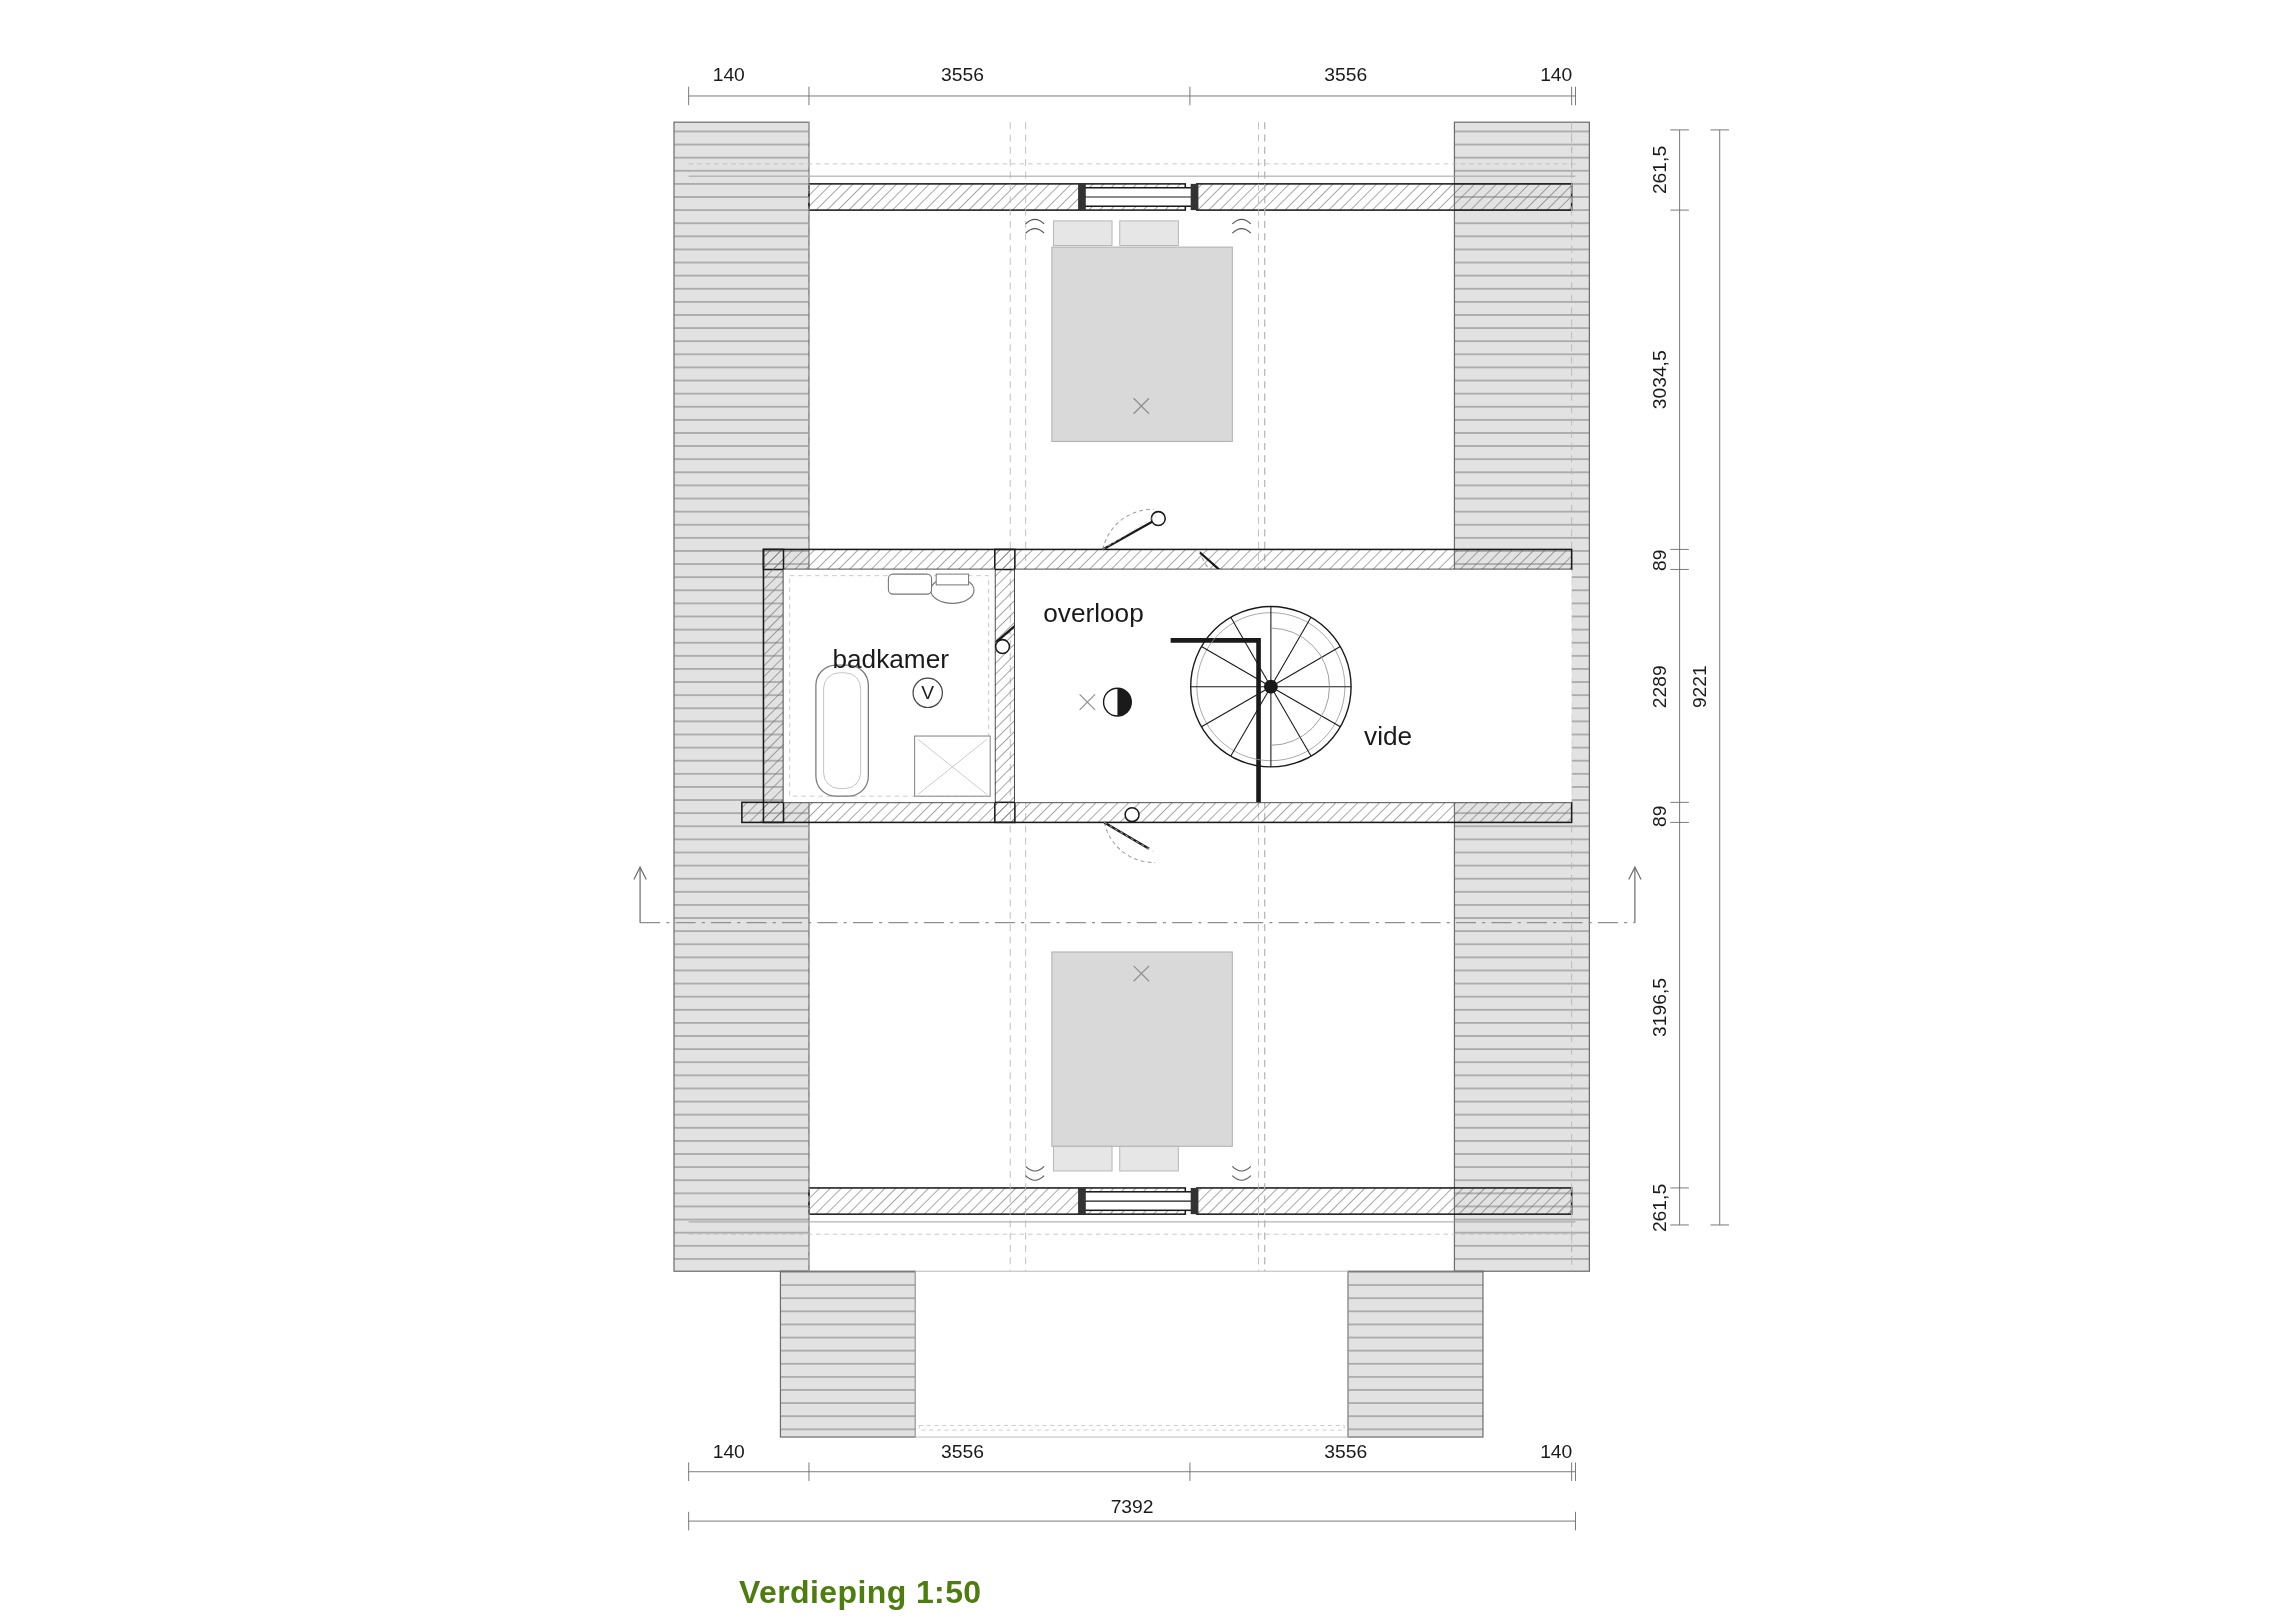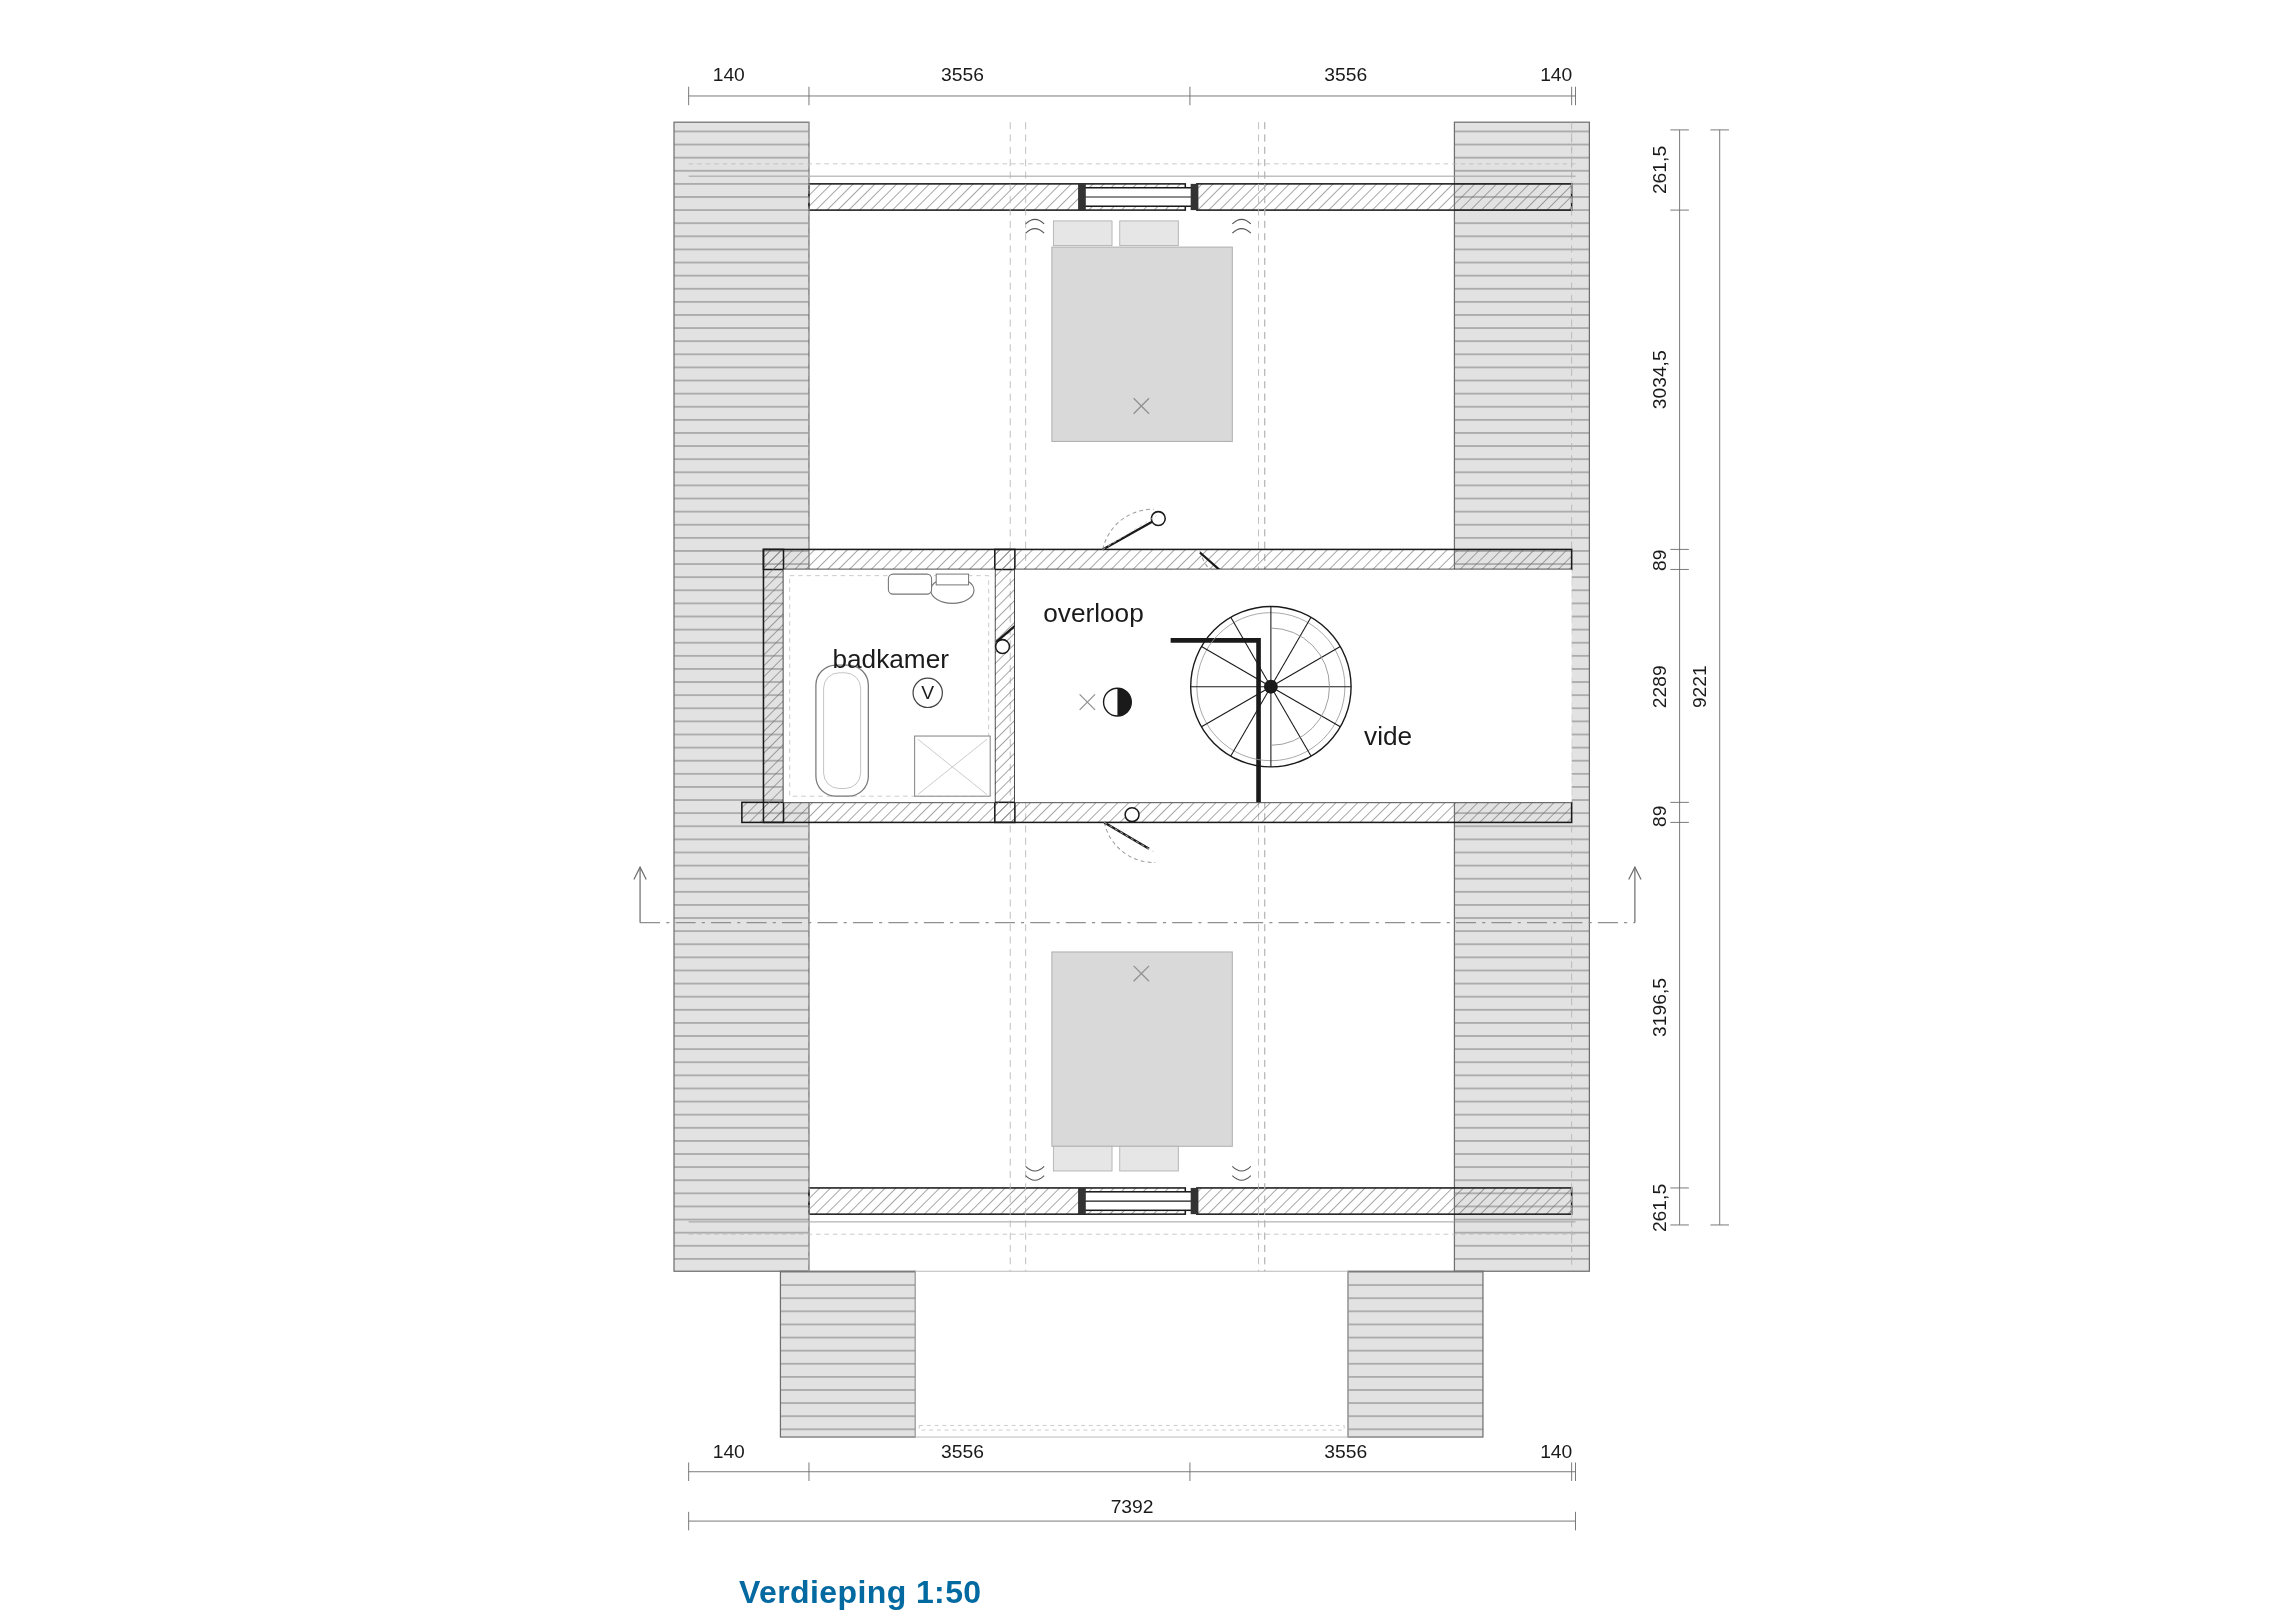--- a/index.html
+++ b/index.html
@@ -33,21 +33,21 @@
   .roomlabel {
     font-family: "Liberation Sans", sans-serif;
     font-size: 34px;
     fill: #1a1a1a;
   }
   .title {
     position: absolute;
     font-family: "Liberation Sans", sans-serif;
     font-weight: bold;
     font-size: 32px;
-    color: #0369a1;
+    color: #4d7c0f;
     letter-spacing: 0.4px;
   }
 </style>
 </head>
 <body>
 
 <div id="page">
 
   <svg class="plan-svg" viewBox="0 0 2976 2105">
     <defs>

